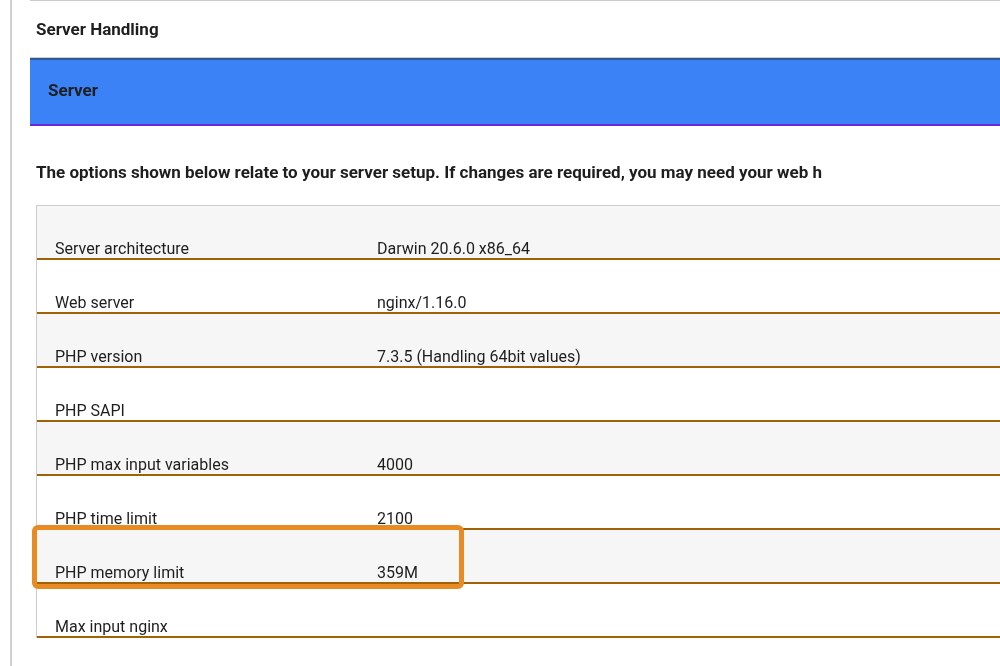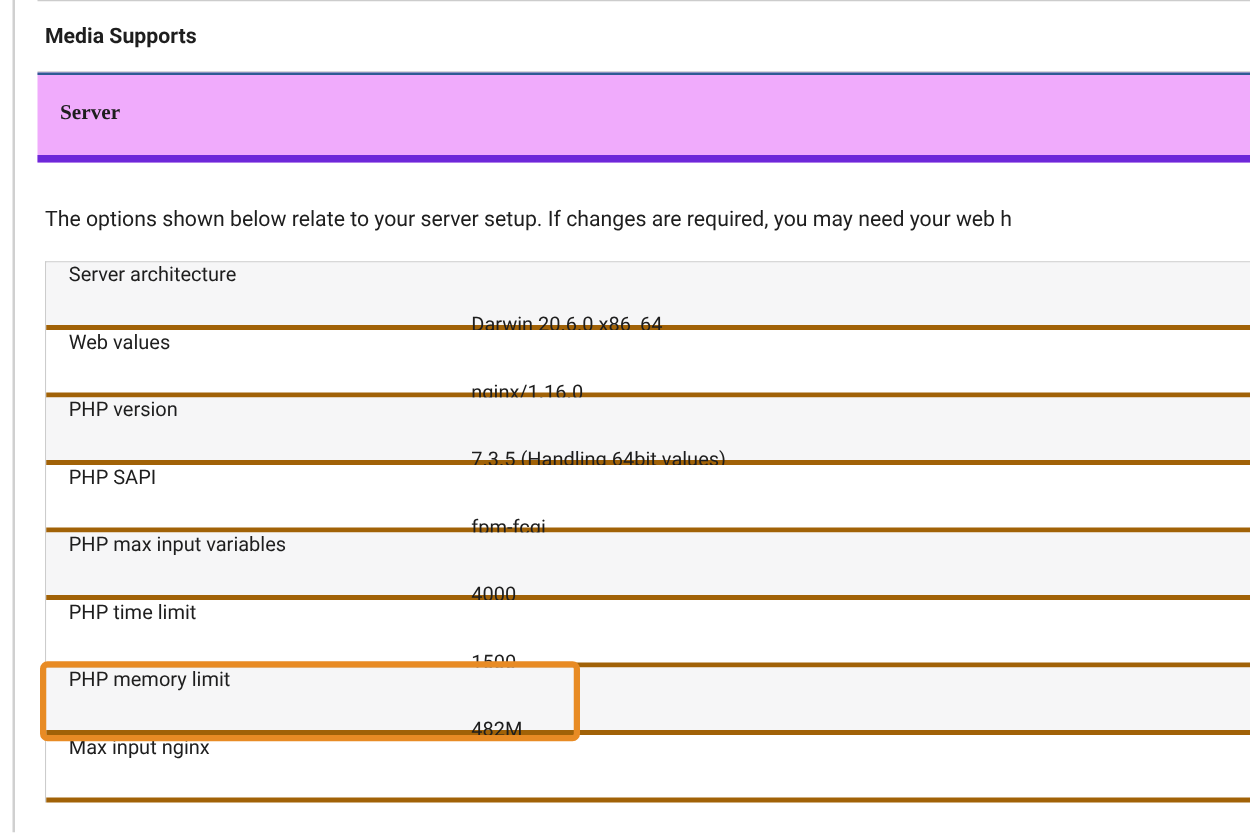--- a/index.html
+++ b/index.html
@@ -31,46 +31,46 @@
       padding: 18px 18px 18px 6px;
       border-bottom: 1px solid #ccc;
     }
     .media-handling-title {
       font-weight: 700;
       font-size: 17px;
       color: #1e1e1e;
     }
     .server-panel {
       padding: 20px 18px 24px 18px;
-      background: #f0abfc;
+      background: #3b82f6;
       border-top: 2px solid #2e5b94;
-      border-bottom: 6px solid #6d28d9;
-      font-family: Liberation Serif, serif;
+      border-bottom: 2px solid #6d28d9;
     }
     .server-title {
       font-weight: 700;
       font-size: 17px;
       color: #1e1e1e;
     }
     .server-desc {
       padding: 34px 0 20px 6px;
       font-size: 17px;
       color: #1e1e1e;
       line-height: 1.45;
+      font-weight: bold;
     }
     .info-table {
       border-top: 1px solid #ccc;
       border-left: 1px solid #ccc;
       margin-left: 6px;
     }
     .info-row {
       display: flex;
-      align-items: flex-start;
+      align-items: flex-end;
       height: 54px;
-      border-bottom: 4px solid #a16207;
+      border-bottom: 2px solid #a16207;
       position: relative;
     }
     .info-row:nth-child(odd) {
       background: #f6f6f7;
     }
     .info-row:nth-child(even) {
       background: #fff;
     }
     .info-label {
       width: 340px;
@@ -96,57 +96,56 @@
       z-index: 10;
     }
   </style>
 </head>
 <body>
 
 <div class="page-container">
   <div class="top-border-marker"></div>
 
   <div class="media-handling-panel">
-    <div class="media-handling-title">Media Supports</div>
+    <div class="media-handling-title">Server Handling</div>
   </div>
 
   <div class="server-panel">
     <div class="server-title">Server</div>
   </div>
 
   <div class="server-desc">The options shown below relate to your server setup. If changes are required, you may need your web h</div>
 
   <div class="info-table">
 
     <div class="info-row">
       <div class="info-label">Server architecture</div>
       <div class="info-value">Darwin 20.6.0 x86_64</div>
     </div>
     <div class="info-row">
-      <div class="info-label">Web values</div>
+      <div class="info-label">Web server</div>
       <div class="info-value">nginx/1.16.0</div>
     </div>
     <div class="info-row">
       <div class="info-label">PHP version</div>
       <div class="info-value">7.3.5 (Handling 64bit values)</div>
     </div>
     <div class="info-row">
       <div class="info-label">PHP SAPI</div>
-      <div class="info-value">fpm-fcgi</div>
     </div>
     <div class="info-row">
       <div class="info-label">PHP max input variables</div>
       <div class="info-value">4000</div>
     </div>
     <div class="info-row">
       <div class="info-label">PHP time limit</div>
-      <div class="info-value">1500</div>
+      <div class="info-value">2100</div>
     </div>
     <div class="info-row" id="row-6">
       <div class="highlight-box"></div>
       <div class="info-label">PHP memory limit</div>
-      <div class="info-value">482M</div>
+      <div class="info-value">359M</div>
     </div>
     <div class="info-row">
       <div class="info-label">Max input nginx</div>
     </div>
   </div>
 </div>
 
 </body></html>

